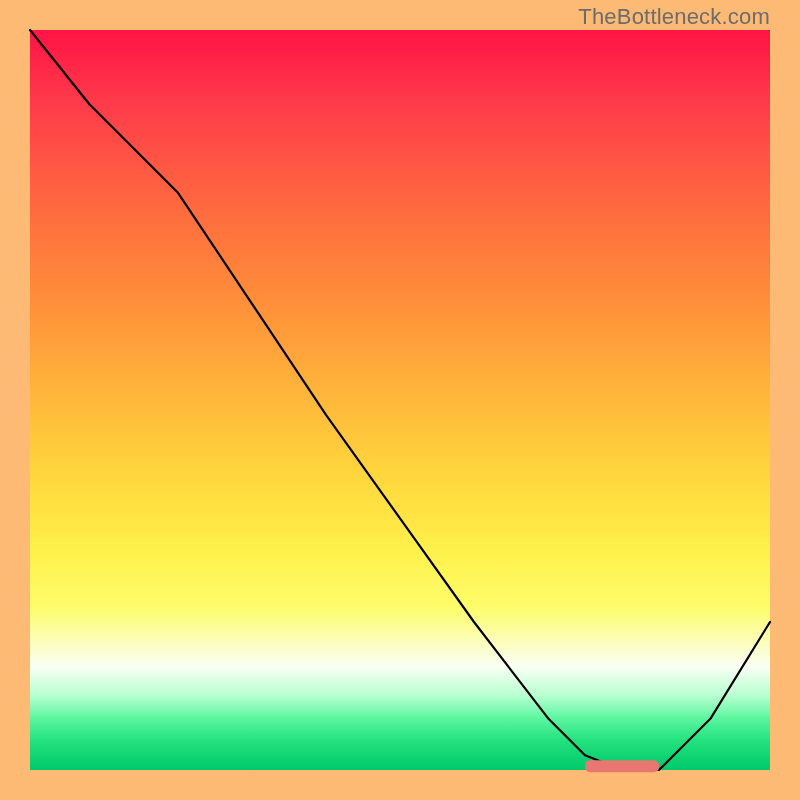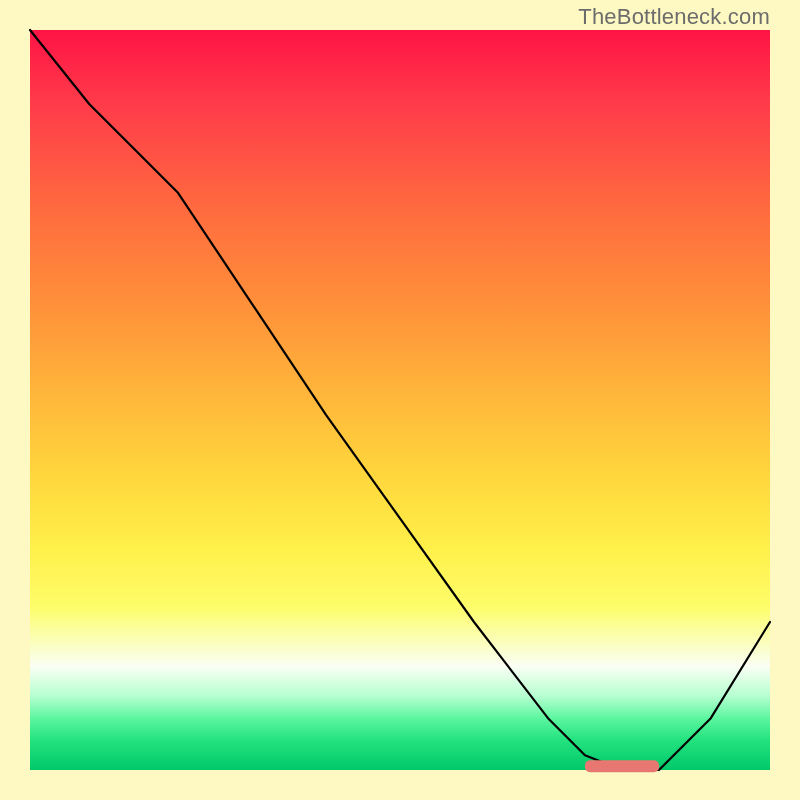--- a/index.html
+++ b/index.html
@@ -8,21 +8,21 @@
     width: 800px;
     height: 800px;
     background: #000;
     font-family: Arial, Helvetica, sans-serif;
     overflow: hidden;
   }
   .frame {
     position: relative;
     width: 800px;
     height: 800px;
-    background: #fef9c3;
+    background: #fdba74;
   }
   .plot {
     position: absolute;
     left: 30px;
     top: 30px;
     width: 740px;
     height: 740px;
     
     background: linear-gradient(
       to bottom,

